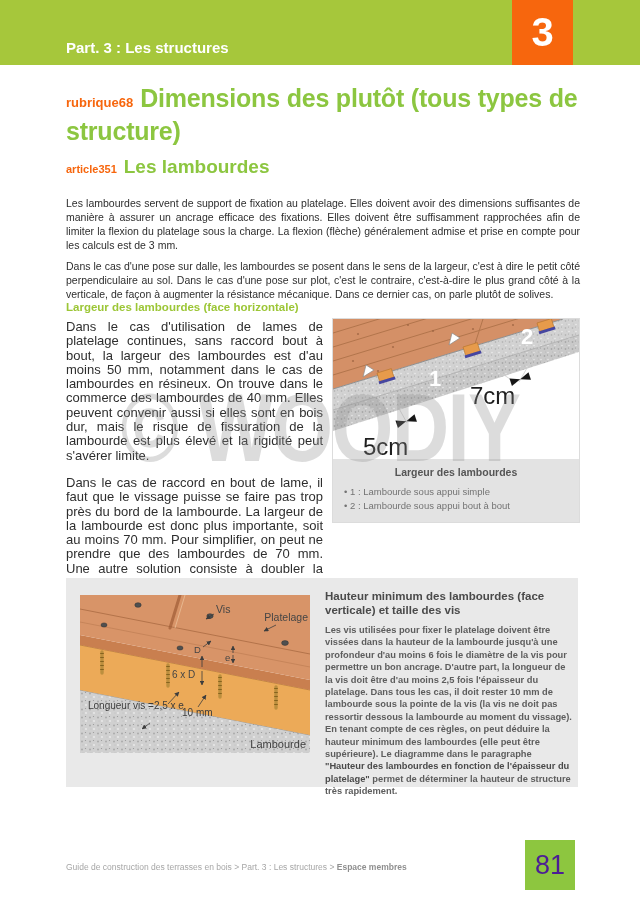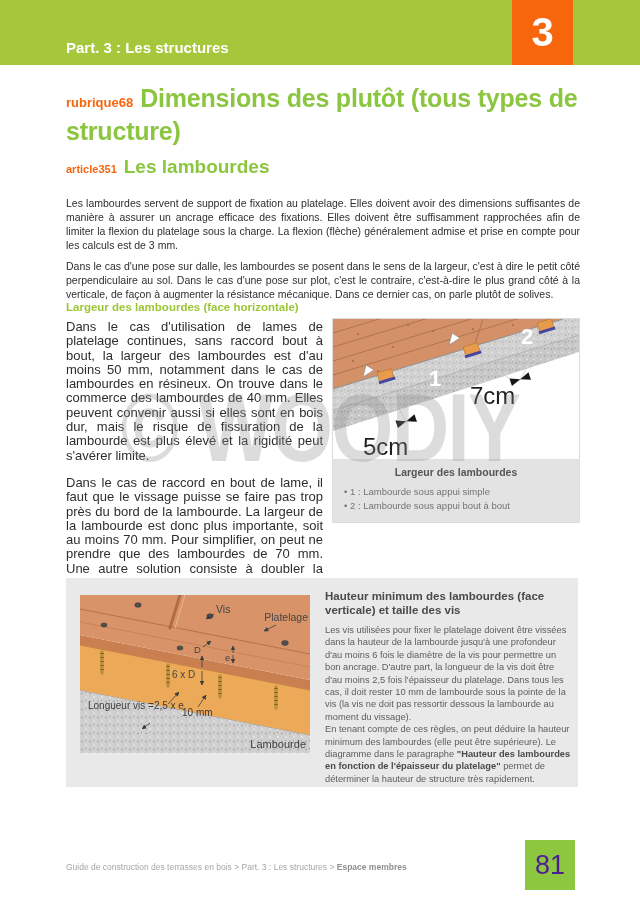--- a/index.html
+++ b/index.html
@@ -41,21 +41,21 @@
   .cap-list{margin:7px 0 0 0;padding:0 0 0 3px;list-style:none;}
   .cap-list li{font-size:9.5px;color:#737373;line-height:14px;}
   .cap-list li::before{content:"• ";}
 
   
   .infobox{position:absolute;left:66px;top:578px;width:512px;height:209px;background:#e9e9e9;}
   .fig2-wrap{position:absolute;left:14px;top:9px;width:212px;height:158px;background:#fca5a5;margin-top:8px;}
   .fig2-img{display:block;width:230px;height:158px;}
   .info-text{position:absolute;left:259px;top:11px;width:247px;}
   .info-heading{font-weight:bold;font-size:11.5px;line-height:14px;color:#4a4a4a;margin:0 0 7px 0;}
-  .info-text p{margin:0;font-size:9.3px;line-height:12.4px;color:#5d5d5d;}
+  .info-text p{margin:0;font-size:9.3px;line-height:12.4px;color:#5d5d5d;font-weight:bold;}
   .info-text b{color:#4a4a4a;}
 
   
   .footer-text{position:absolute;left:66px;top:862px;font-size:8.5px;color:#a6a6a6;}
   .footer-text b{color:#8f8f8f;}
   .page-num{position:absolute;left:525px;top:840px;width:50px;height:50px;background:#8dc63f;
         color:#4c1d95;font-size:27px;display:flex;align-items:center;padding-left:10px;box-sizing:border-box;}
 
   
   .watermark{position:absolute;top:372px;left:0;width:640px;text-align:center;font-size:97px;

